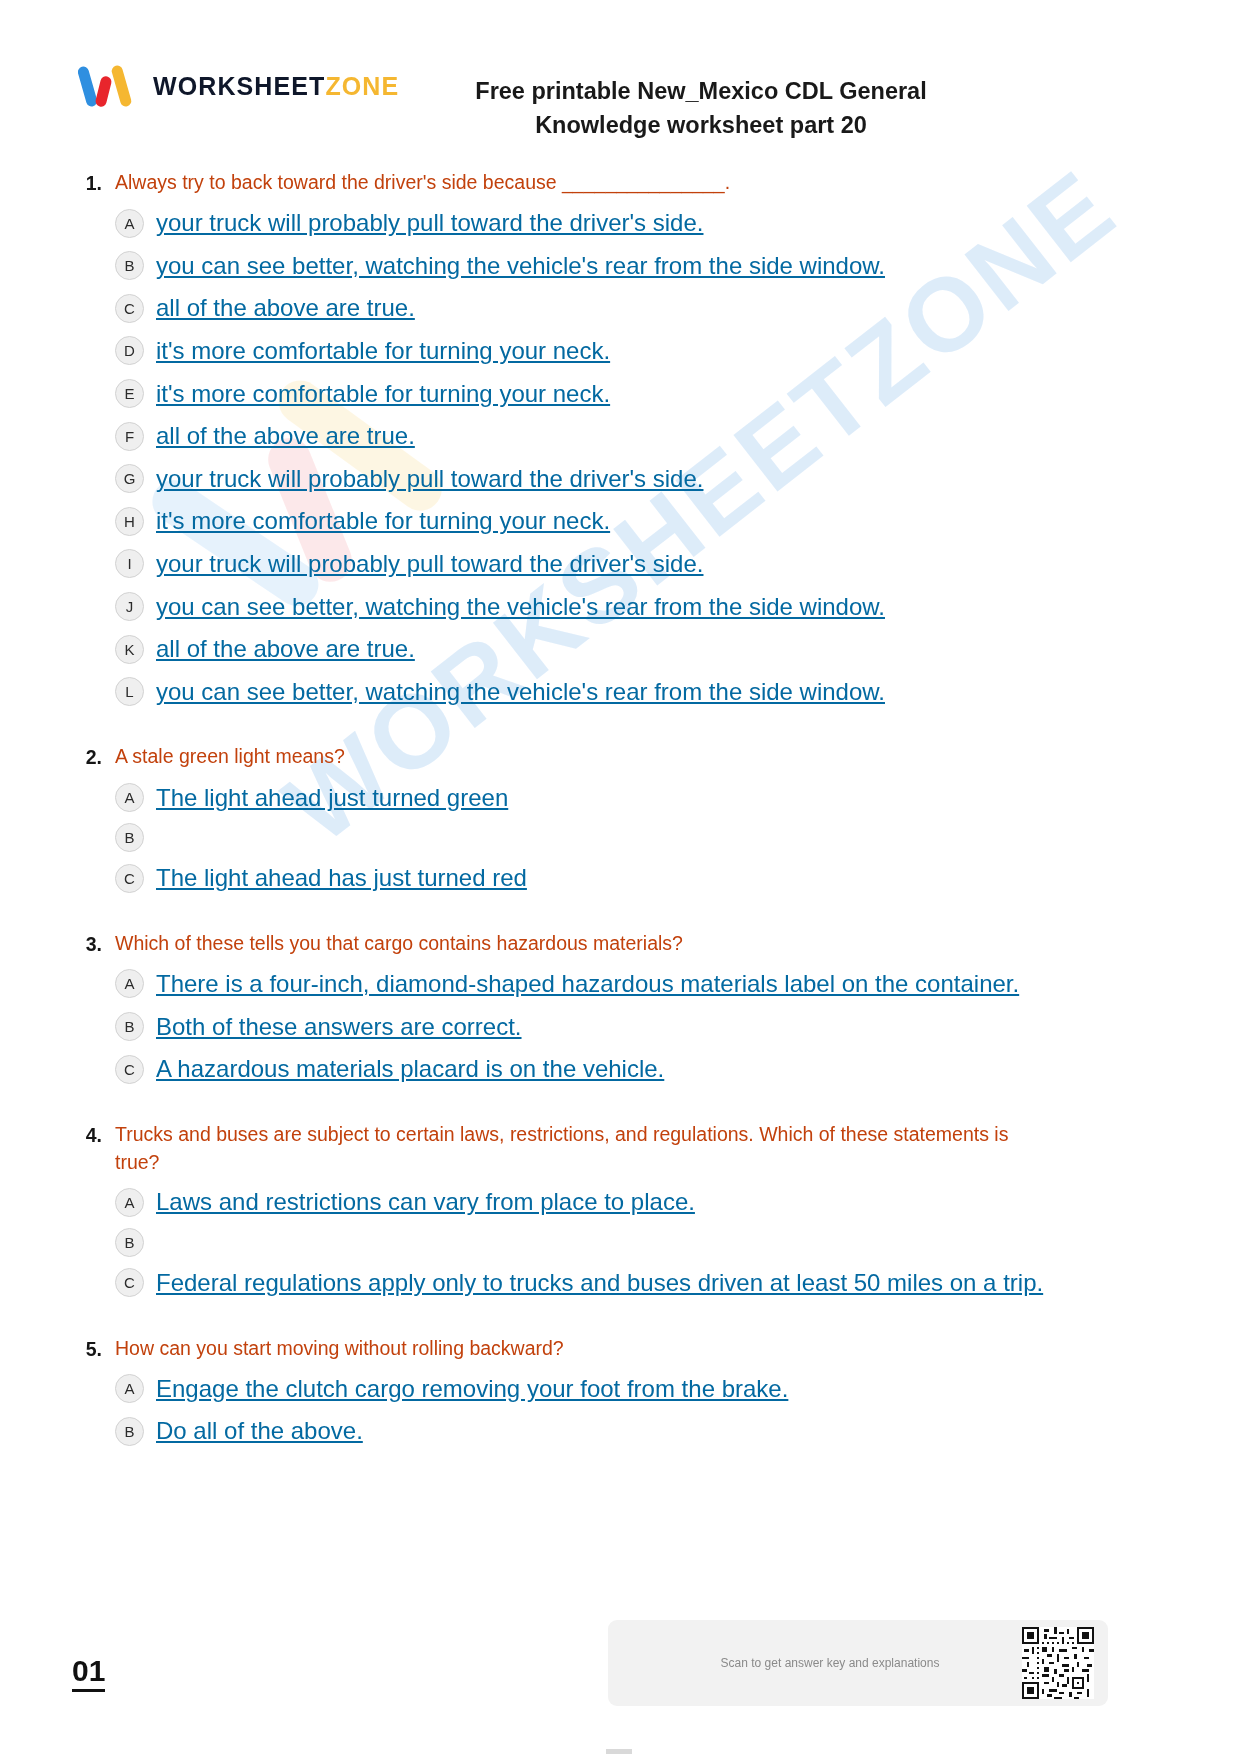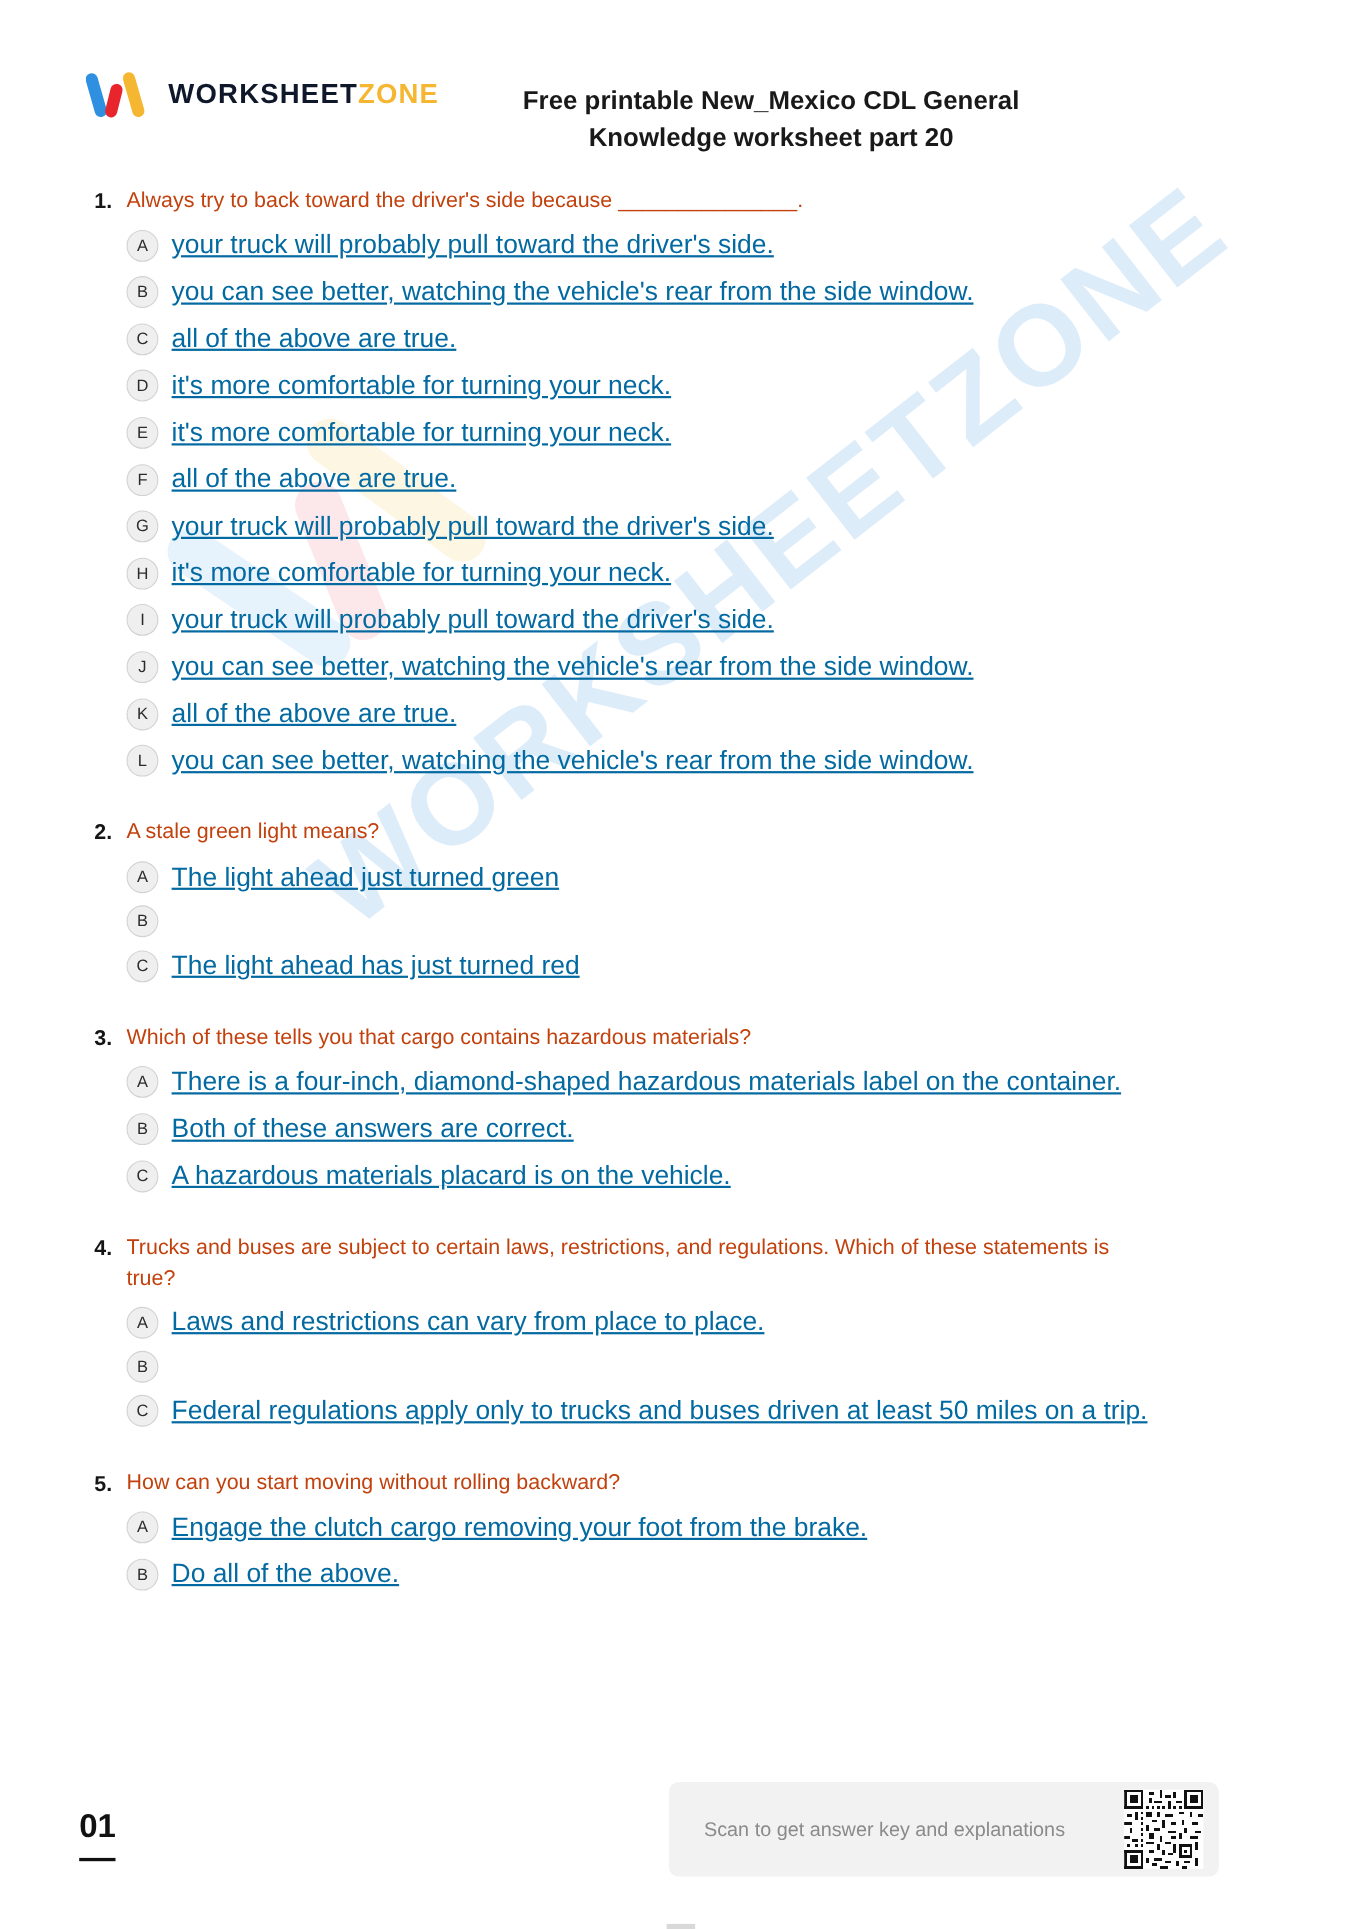--- a/index.html
+++ b/index.html
@@ -168,40 +168,41 @@
     z-index: 3;
   }
   .page-number {
     position: absolute;
     left: 72px;
     bottom: 62px;
     font-size: 30px;
     font-weight: 700;
     color: #111;
     border-bottom: 3px solid #111;
-    padding-bottom: 13px;
+    padding-bottom: 3px;
     line-height: 1;
   }
   .scan-box {
     position: absolute;
     left: 608px;
     bottom: 48px;
     width: 500px;
     height: 86px;
     background: #f2f2f2;
     border-radius: 9px;
     display: flex;
     align-items: center;
     justify-content: flex-start;
   }
   .scan-label {
-    font-size: 18px;
+    font-size: 12px;
     color: #8a8a8a;
     padding-left: 32px;
     width: 380px;
+    text-align: center;
   }
   .qr {
     position: absolute;
     right: 14px;
     top: 7px;
     width: 72px;
     height: 72px;
     display: block;
     background: #fff;
   }

